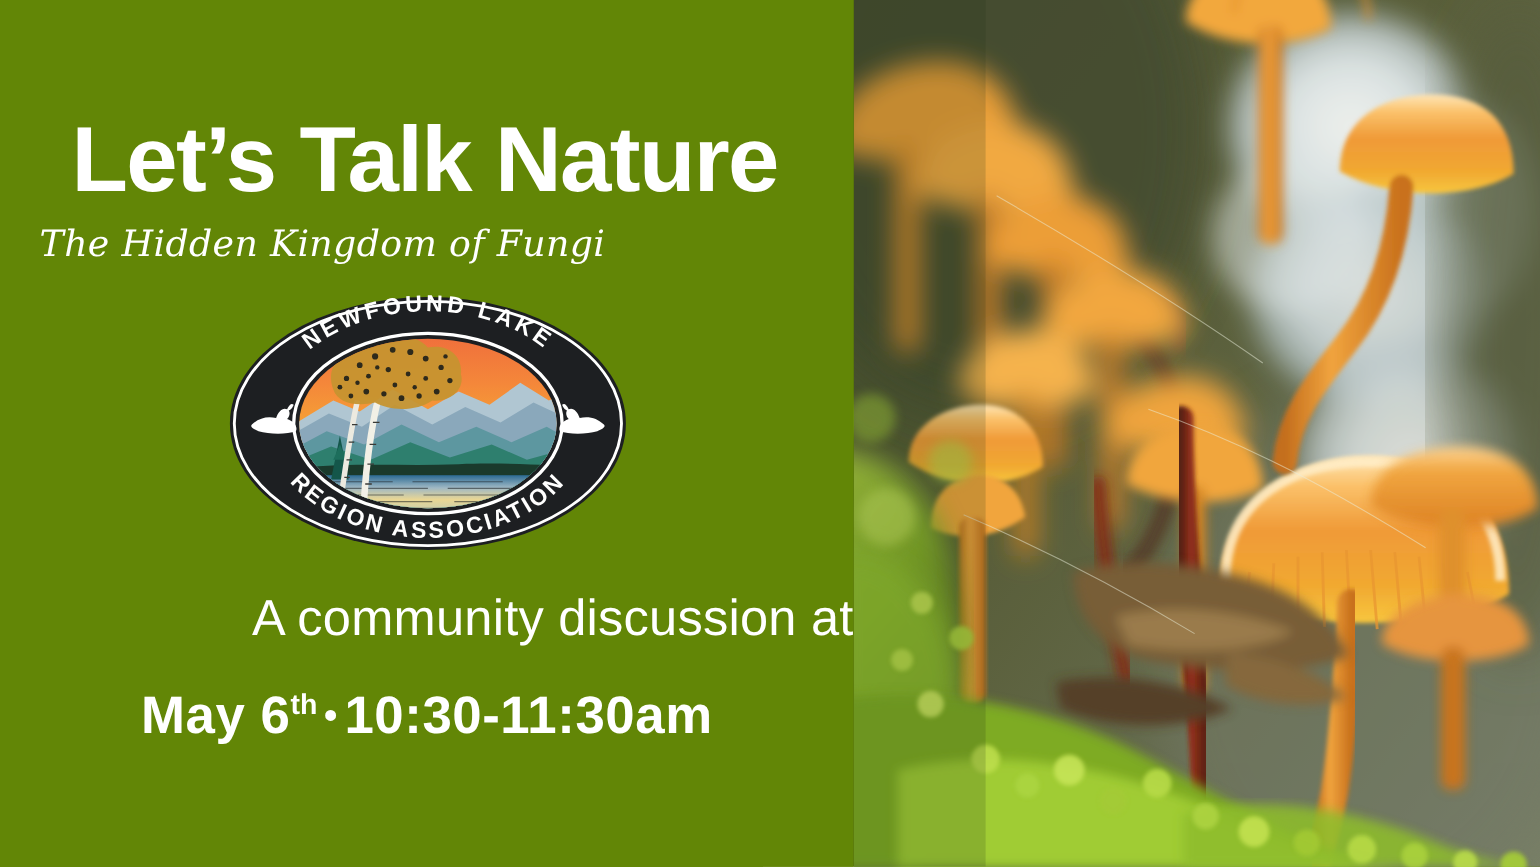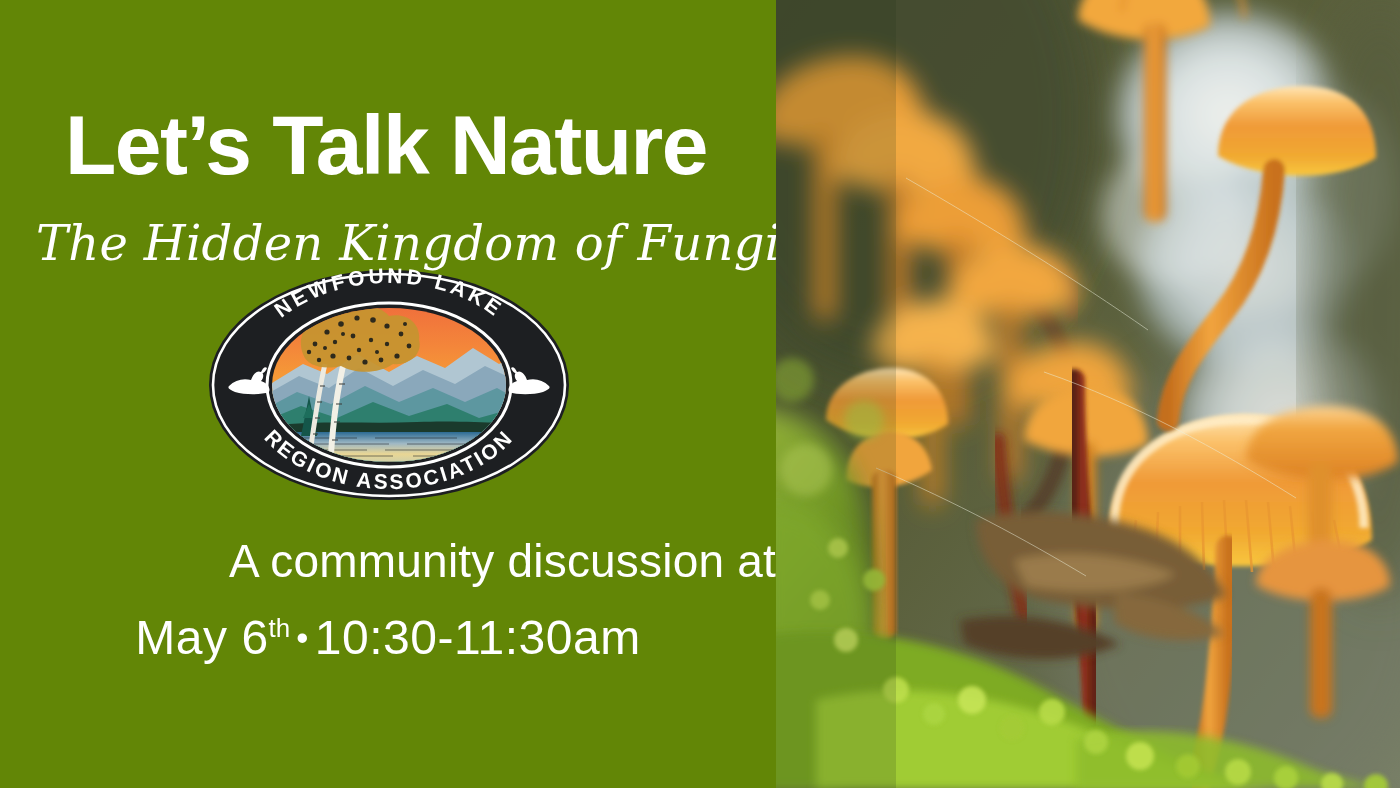--- a/index.html
+++ b/index.html
@@ -47,21 +47,21 @@
 
   .subtitle {
     position: absolute;
     left: 36px;
     top: 177px;
     width: 730px;
     color: #ffffff;
     font-family: "DejaVu Serif", "Liberation Serif", serif;
     font-style: italic;
     font-weight: 400;
-    font-size: 48px;
+    font-size: 33px;
     line-height: 1.1;
     letter-spacing: 0.3px;
     white-space: nowrap;
   }
 
   
   .logo-wrap {
     position: absolute;
     left: 207px;
     top: 268px;
@@ -84,23 +84,23 @@
     font-weight: 400;
     font-size: 46px;
     line-height: 1.52;
     letter-spacing: 0.2px;
     white-space: nowrap;
     text-align: right;
   }
   .detail-line.venue { letter-spacing: 0px; }
 
   .datetime {
-    margin-top: 15px;
+    margin-top: 28px;
     font-family: "Liberation Sans", sans-serif;
-    font-weight: 400;
+    font-weight: 700;
     font-size: 48px;
     line-height: 1.1;
     letter-spacing: 0.5px;
     white-space: nowrap;
   }
   .datetime .ord {
     font-size: 0.54em;
     vertical-align: super;
     line-height: 0;
     letter-spacing: 0;

